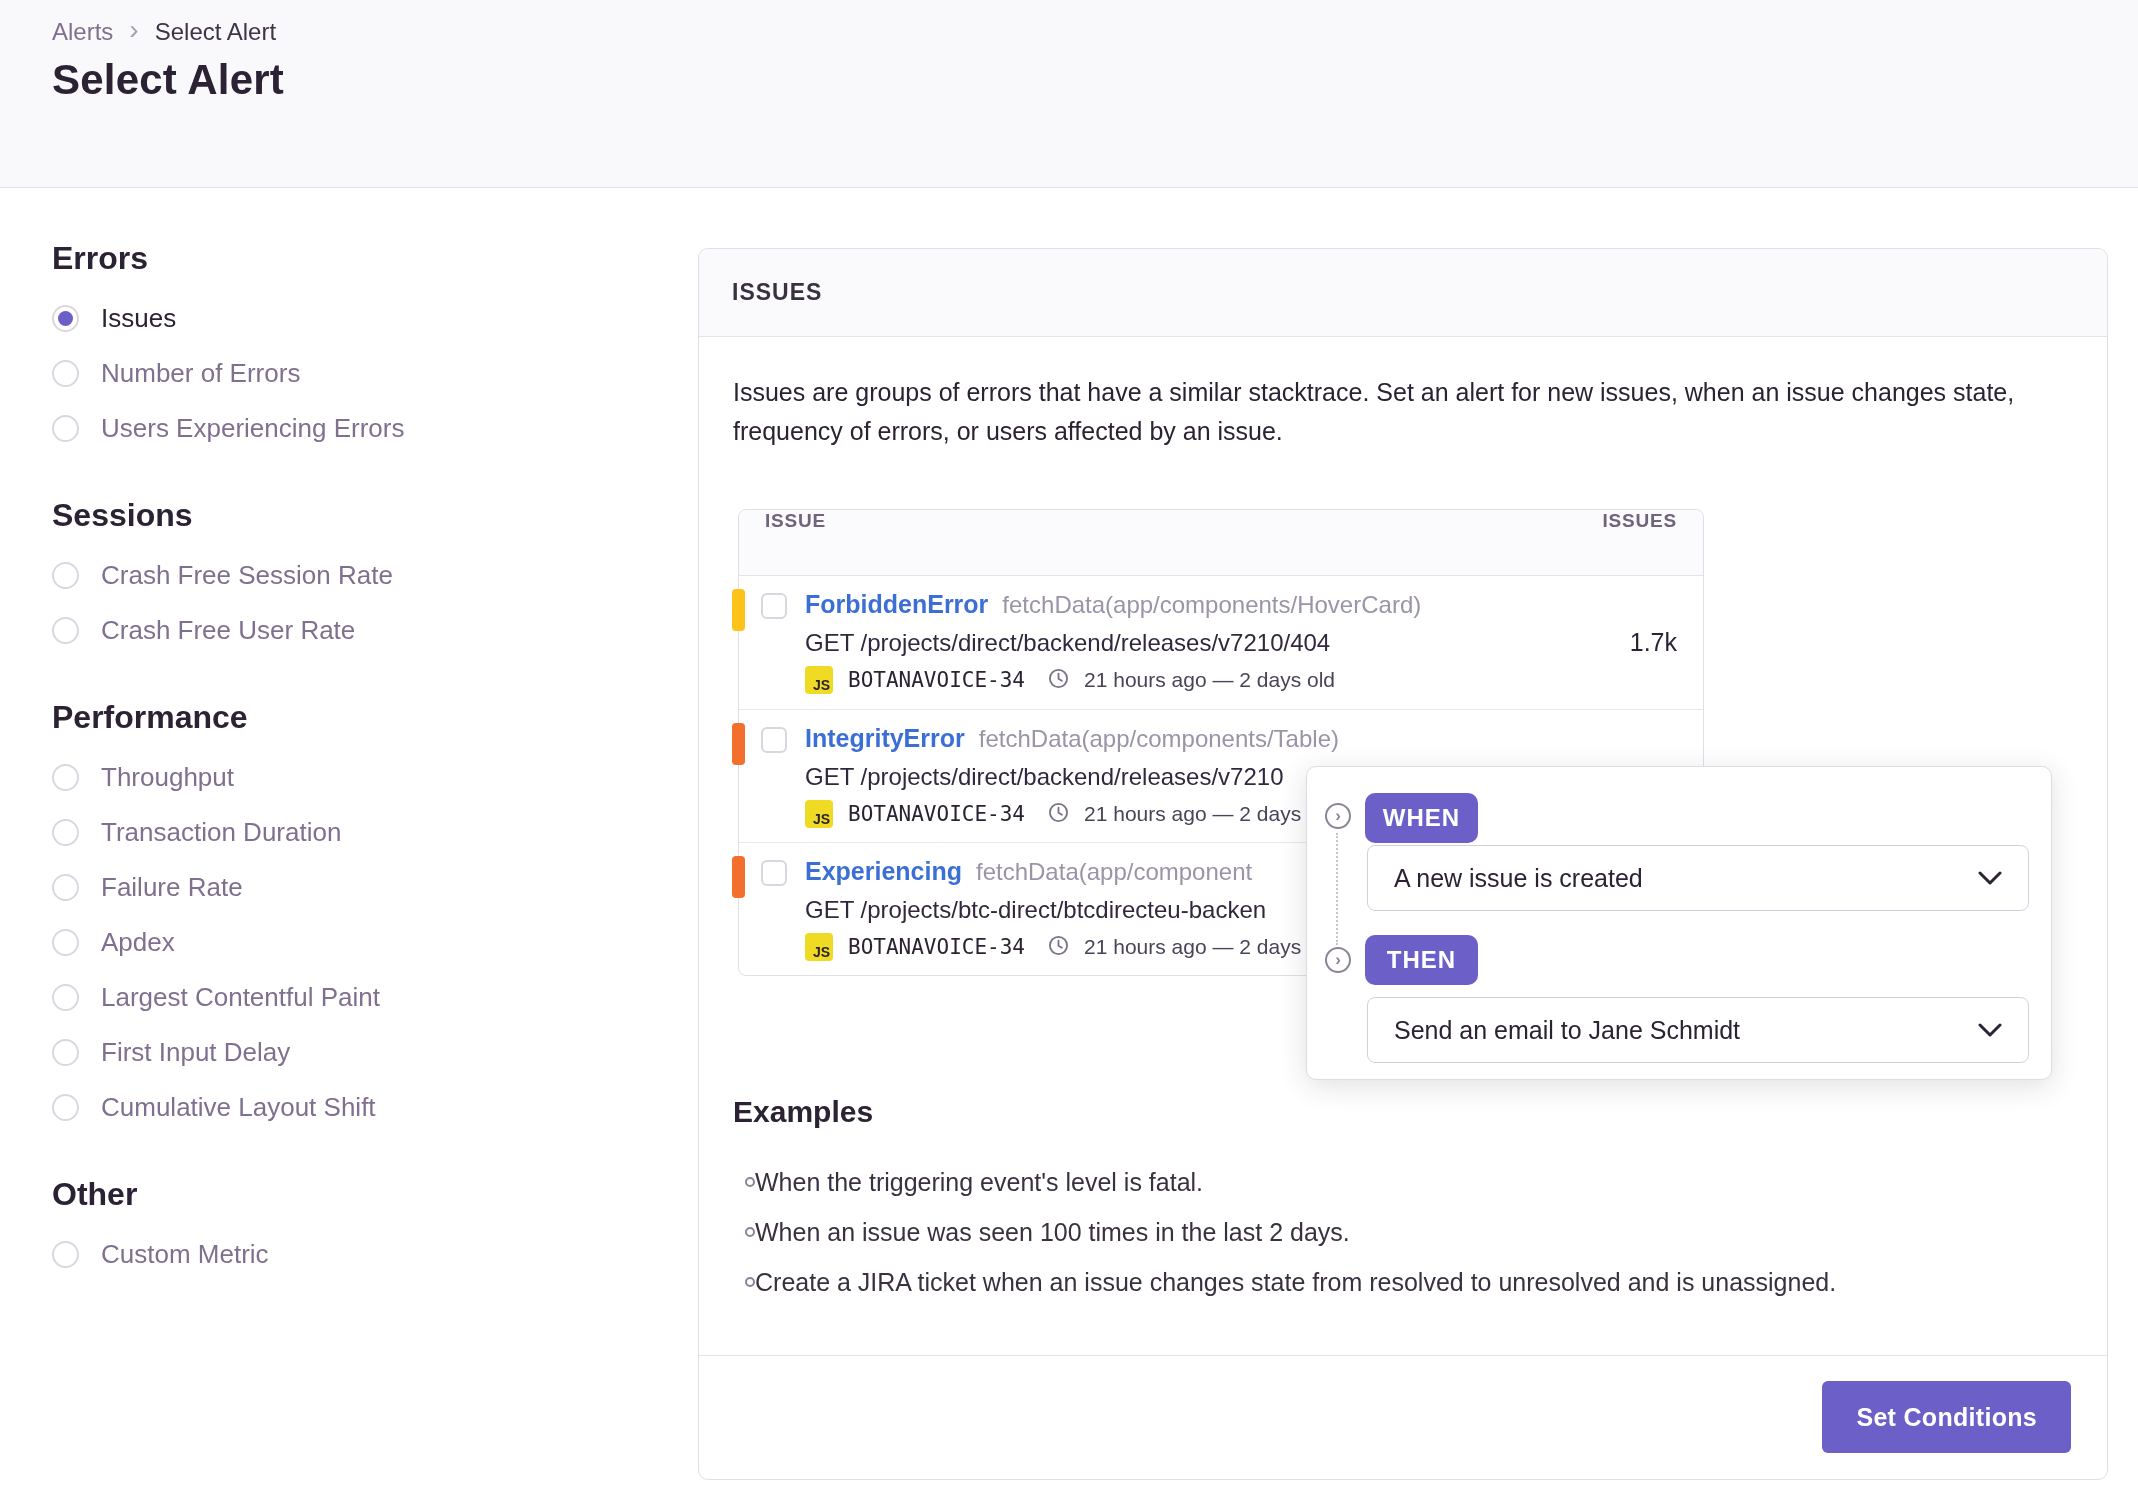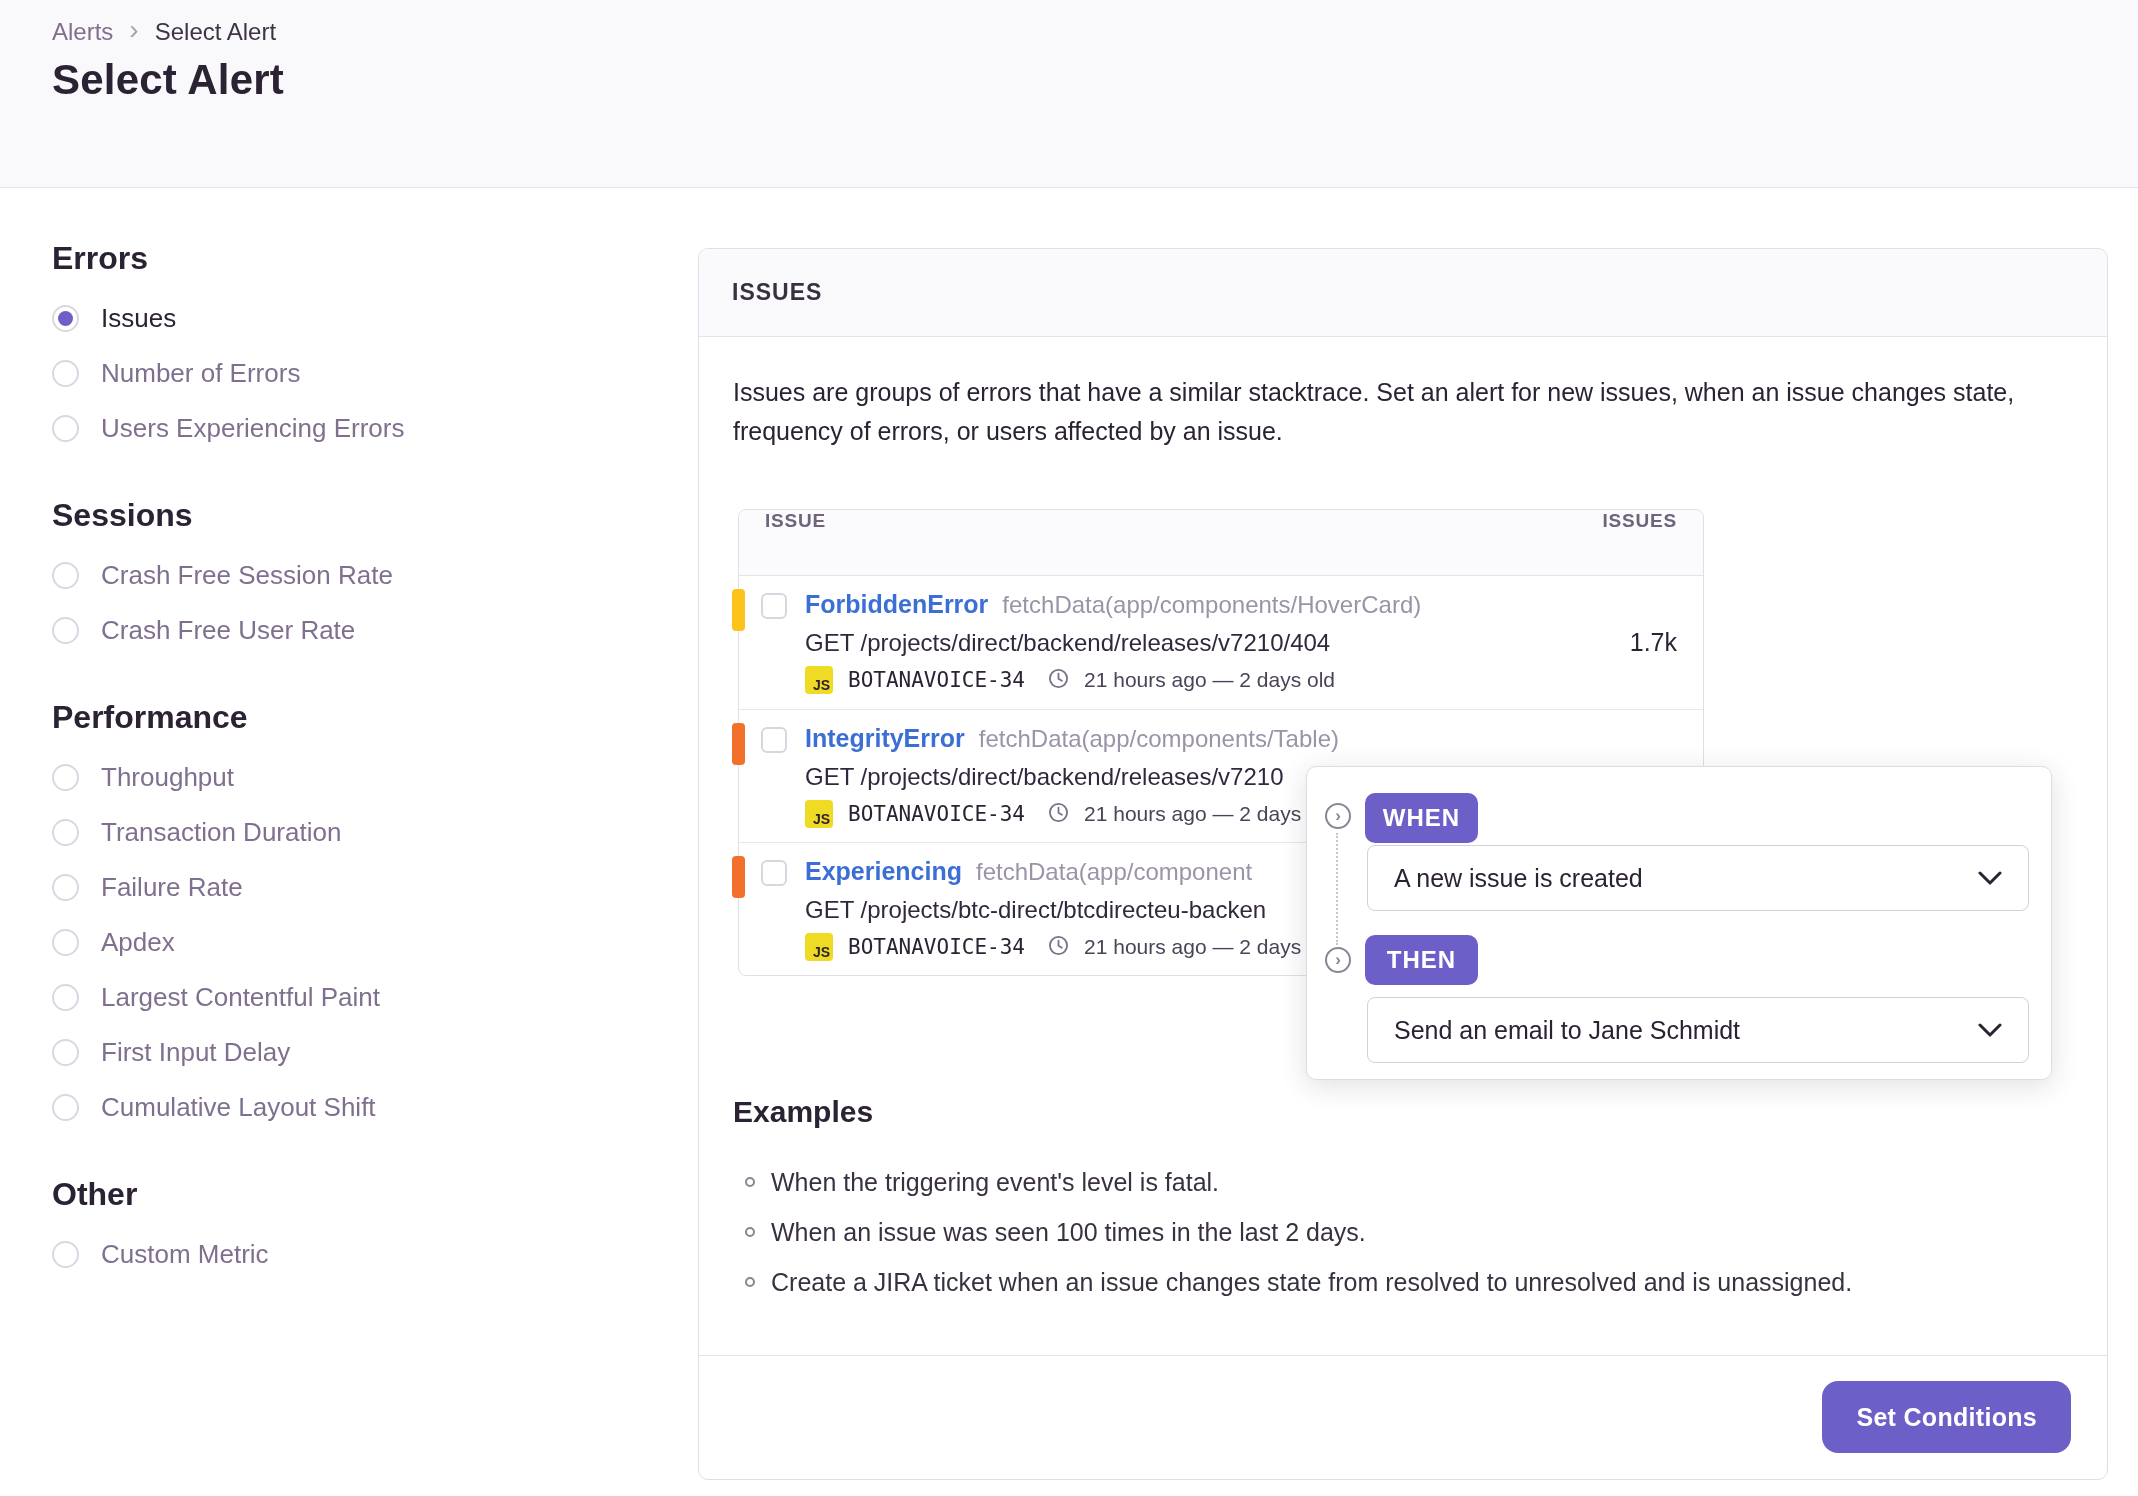--- a/index.html
+++ b/index.html
@@ -58,27 +58,27 @@
   .row-line3{position:absolute;left:66px;top:90px;display:flex;align-items:center;gap:15px;white-space:nowrap;}
   .js-badge{position:relative;width:28px;height:28px;border-radius:4px;display:inline-block;}
   .js-badge span{position:absolute;right:3px;bottom:1px;font-size:14px;font-weight:700;color:#2B2233;}
   .project-slug{font-family:"DejaVu Sans Mono","Liberation Mono",monospace;font-size:21px;color:var(--dark);}
   .clock{margin-left:8px;}
   .issue-age{font-size:21px;color:#4B4358;}
 
   
   .examples-heading{position:absolute;left:34px;top:846px;font-size:30px;font-weight:600;color:var(--dark);}
   .examples-list{position:absolute;left:46px;top:908px;list-style:none;}
-  .examples-list li{display:flex;align-items:center;gap:16px;height:50px;font-size:25px;color:#3A3140;white-space:nowrap;}
+  .examples-list li{display:flex;align-items:center;height:50px;font-size:25px;color:#3A3140;white-space:nowrap;}
   .bullet{width:10px;height:10px;border-radius:50%;border:2px solid #8A8496;flex:0 0 10px;}
 
   
   .panel-footer-line{position:absolute;left:0;top:1106px;width:100%;border-top:1px solid #E6E2EA;}
   .set-conditions{position:absolute;right:36px;top:1132px;height:72px;padding:0 34px;background:var(--purple);
-    border:none;border-radius:16px;color:#fff;font-size:25px;font-weight:600;font-family:inherit;letter-spacing:.3px;}
+    border:none;border-radius:6px;color:#fff;font-size:25px;font-weight:600;font-family:inherit;letter-spacing:.3px;}
 
   
   .builder{position:absolute;left:1306px;top:766px;width:746px;height:314px;background:#fff;
     border:1px solid #DFDAE4;border-radius:10px;box-shadow:0 6px 28px rgba(43,34,51,.14);z-index:10;}
   .chev-circle{position:absolute;left:18px;width:26px;height:26px;border:2.5px solid #8D8499;border-radius:50%;
     display:flex;align-items:center;justify-content:center;}
   .chev-circle .g{color:#8D8499;font-size:17px;font-weight:700;line-height:1;transform:translateY(-1px);}
   .chev-circle.c1{top:36px;}
   .chev-circle.c2{top:180px;}
   .dash-line{position:absolute;left:29px;top:66px;height:112px;border-left:2px dotted #C9C3CF;}

